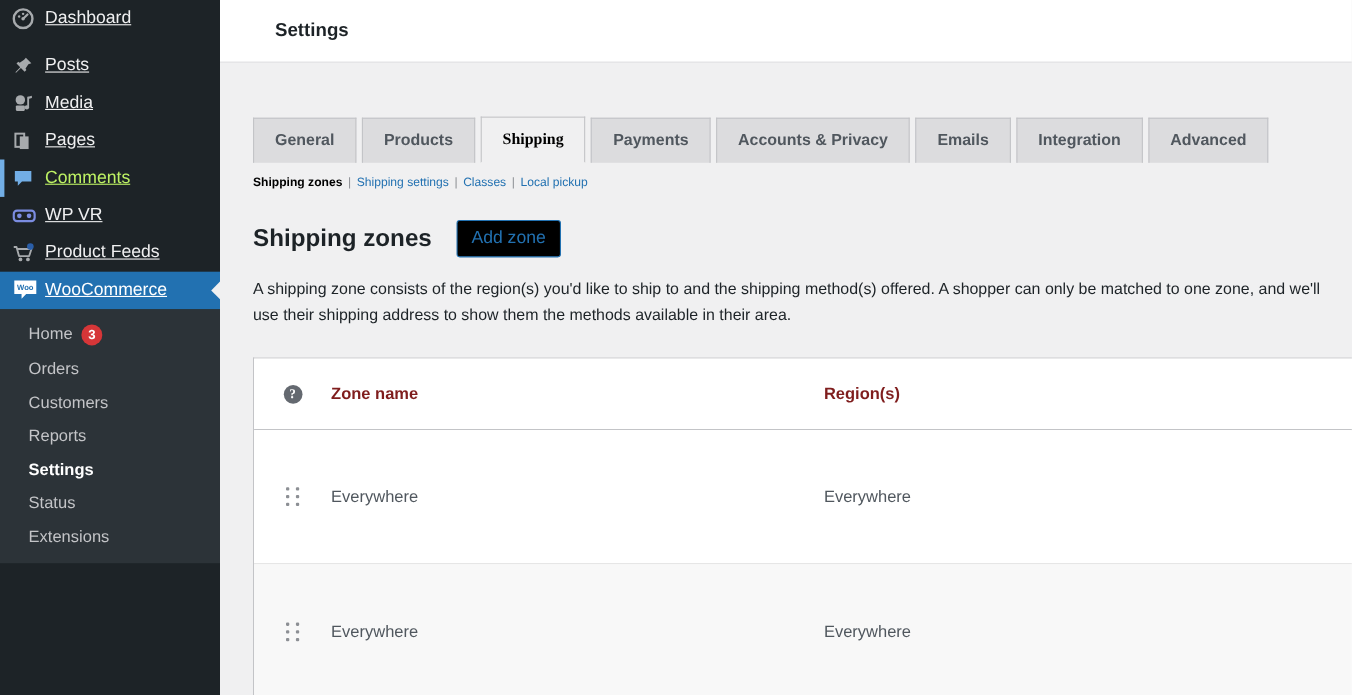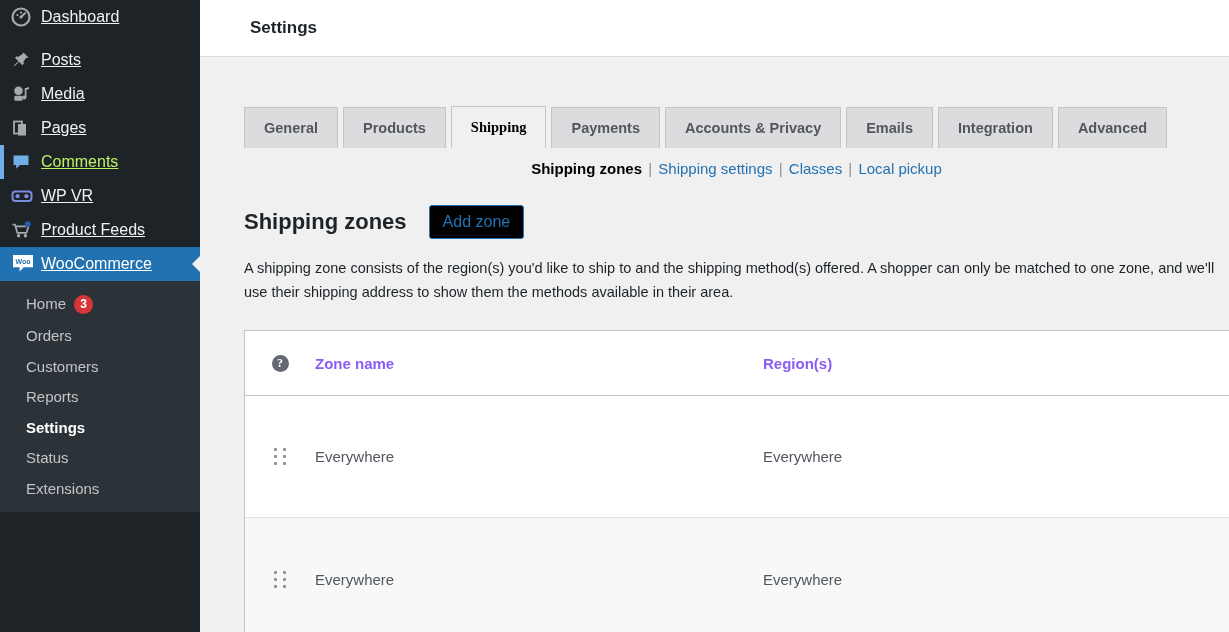--- a/index.html
+++ b/index.html
@@ -65,34 +65,34 @@
 
   
   .main { flex:1; height:632px; display:flex; flex-direction:column; background:#f0f0f1; overflow:hidden; }
   .topbar {
     height:57px; flex:0 0 57px; background:#fff;
     display:flex; align-items:center; padding-left:50px;
     border-bottom:1px solid #dcdcde;
   }
   .topbar h1 { font-size:17px; font-weight:bold; color:#1d2327; }
 
-  .content { flex:1; position:relative; padding-left:44px; overflow:hidden; }
+  .content { flex:1; position:relative; padding-left:30px; overflow:hidden; }
 
   
   .tabs { display:flex; align-items:flex-end; margin-top:48px; position:relative; }
   .tab {
     background:#dcdcde; border:1px solid #c3c4c7; border-bottom:none;
     color:#50575e; font-size:14.5px; font-weight:bold;
     padding:10px 19px 10px; margin-right:5px;
     line-height:1.4; cursor:pointer; white-space:nowrap;
     position:relative; top:1px;
   }
   .tab.active { background:#f0f0f1; color:#000; border-bottom:1px solid #f0f0f1; z-index:2;font-family:Liberation Serif, serif; }
 
-  .subnav { margin-top:13px; font-size:15px; color:#1d2327;text-align:center; }
+  .subnav { margin-top:13px; font-size:11px; color:#1d2327; }
   .subnav .current { font-weight:bold; color:#000; }
   .subnav a { color:#2271b1; text-decoration:none; cursor:pointer; }
   .subnav .sep { color:#8c8f94; padding:0 2px; }
 
   .zones-head { display:flex; align-items:center; gap:22px; margin-top:28px; }
   .zones-head h2 { font-size:22px; font-weight:bold; color:#1d2327; line-height:1.2; }
   .add-zone {
     background:#000000; border:1px solid #2271b1; color:#2271b1;
     font-size:16px; padding:7px 13px; border-radius:3px; cursor:pointer;
     font-family:Liberation Sans, sans-serif;
@@ -114,21 +114,21 @@
     border-bottom:1px solid #c3c4c7; background:#fff;
   }
   .zones-table .zrow {
     display:flex; align-items:center; height:122px;
     border-bottom:1px solid #e0e0e0; background:#fff;
   }
   .zones-table .zrow.alt { background:#f8f8f8; border-bottom:none; }
   .col-handle { flex:0 0 70px; display:flex; align-items:center; justify-content:center; }
   .col-name { flex:0 0 412px; font-size:15px; color:#50575e; }
   .col-region { flex:1; font-size:15px; color:#50575e;margin-left:36px; }
-  .thead .col-name, .thead .col-region { font-weight:bold; color:#8b5cf6; font-size:15px; }
+  .thead .col-name, .thead .col-region { font-weight:bold; color:#7f1d1d; font-size:15px; }
 
   .help-icon {
     width:17px;height:17px;border-radius:50%;background:#646970;color:#fff;
     font-size:12px;font-weight:bold;display:flex;align-items:center;justify-content:center;
     font-family:"Liberation Serif",serif; cursor:pointer;
   }
   .drag-handle { display:grid; grid-template-columns:repeat(2,4px); gap:4px 5px; cursor:move; }
   .drag-handle i { width:3px;height:3px;background:#8c8f94;display:block;border-radius:1px; }
 </style>
 </head>

